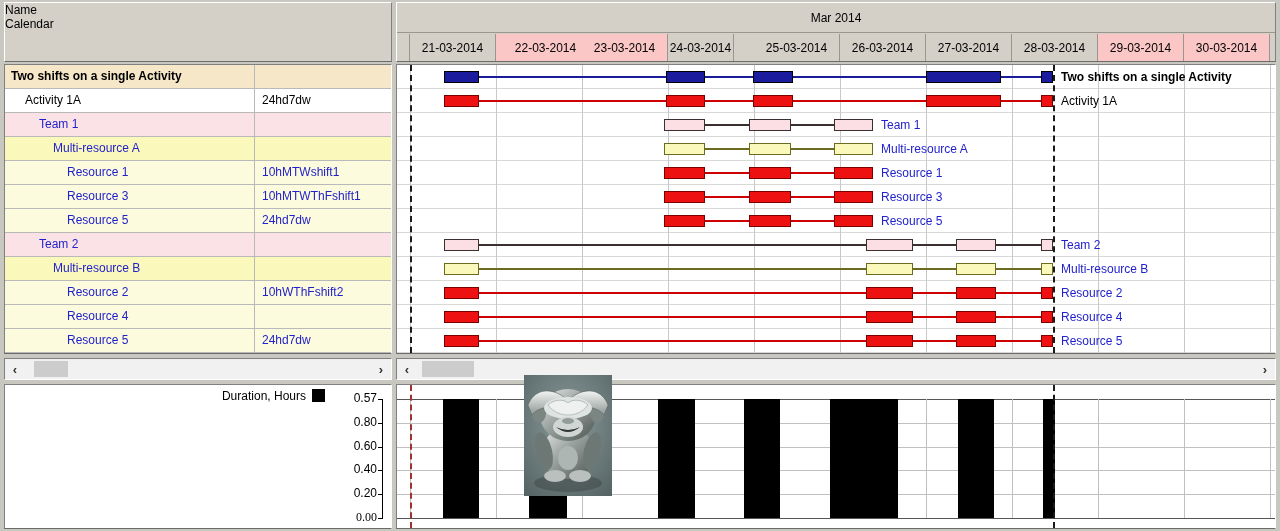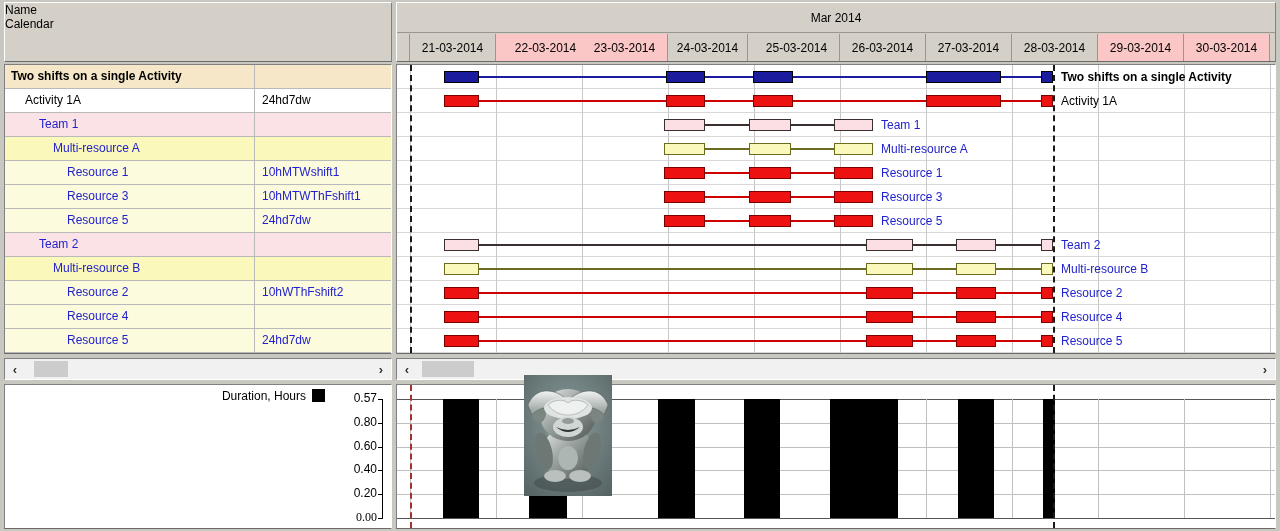--- a/index.html
+++ b/index.html
@@ -204,21 +204,21 @@
   </div>
 
   <div id="time-header">
     <div id="month-band">
       <span>Mar 2014</span>
     </div>
     <div id="day-band">
         <div class="daycell" style="left: 13px; width: 86px;">21-03-2014</div>
         <div class="daycell weekend" style="left: 99px; width: 100px;">22-03-2014</div>
         <div class="daycell weekend" style="left: 185px; width: 86px;">23-03-2014</div>
-        <div class="daycell" style="left: 271px; width: 80px;">24-03-2014</div>
+        <div class="daycell" style="left: 271px; width: 66px;">24-03-2014</div>
         <div class="daycell" style="left: 357px; width: 86px;">25-03-2014</div>
         <div class="daycell" style="left: 443px; width: 86px;">26-03-2014</div>
         <div class="daycell" style="left: 529px; width: 86px;">27-03-2014</div>
         <div class="daycell" style="left: 615px; width: 86px;">28-03-2014</div>
         <div class="daycell weekend" style="left: 701px; width: 86px;">29-03-2014</div>
         <div class="daycell weekend" style="left: 787px; width: 86px;">30-03-2014</div>
         <div class="daycell" style="left: 873px; width: 86px;">31-0</div>
         <div class="daycell" style="left: 0px; width: 13px;"></div>
       </div>
   </div>

